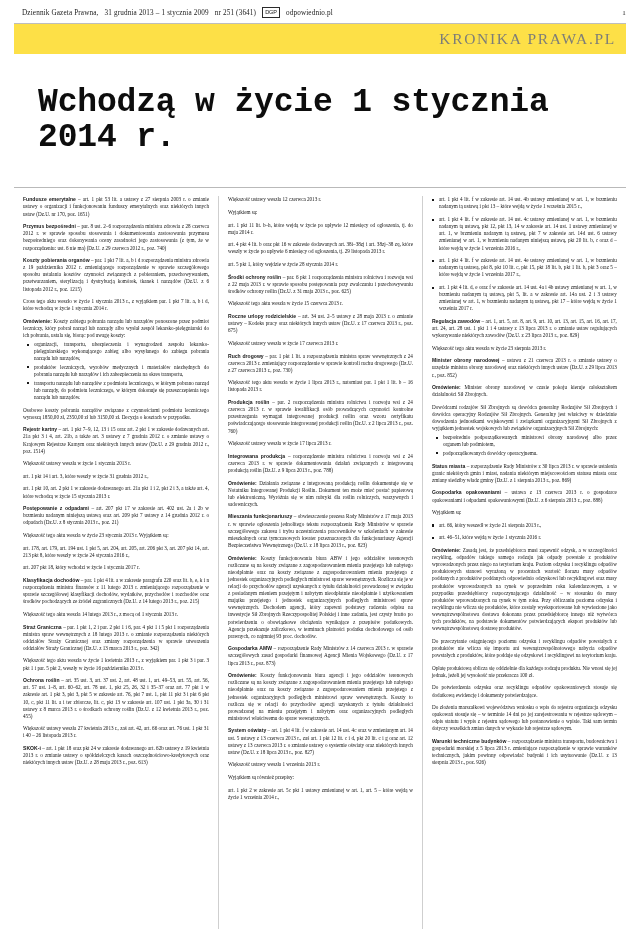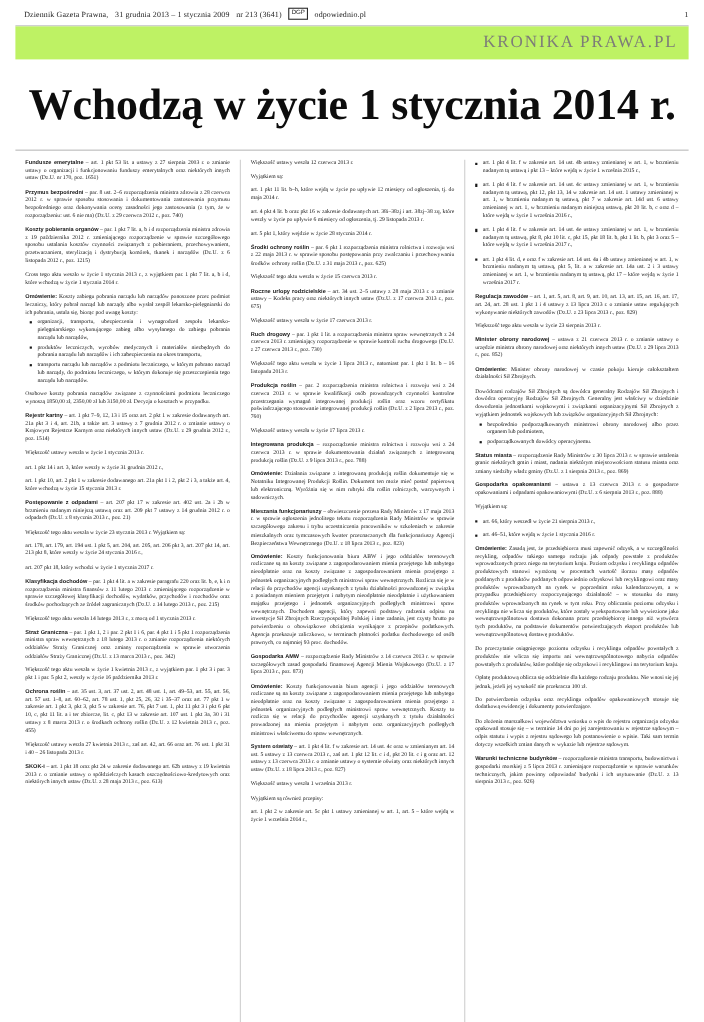--- a/index.html
+++ b/index.html
@@ -30,40 +30,40 @@
     font-family:"Liberation Sans", sans-serif;
     letter-spacing:-.02em;
   }
   .topbar .tb-url { }
   .topbar .tb-right { margin-left:auto; font-size:7px; }
 
   .rule-top { height:1px; background:#bdbdbd; margin:0 14px; }
 
   
   .masthead {
-    background:#bef264;
+    background:#fde047;
     margin:0 14px;
     height:30px;
     display:flex; align-items:center; justify-content:flex-end;
     padding-right:10px;
   }
   .masthead .brand {
     font-family:"Liberation Serif", serif;
     font-size:15.5px;
     letter-spacing:.11em;
     color:#7d7d78;
     font-weight:normal;
   }
 
   .headline-wrap { margin:0 14px; padding:16px 0 10px 8px; }
   h1.headline {
-    margin:4px;
-    font-family:Liberation Serif, serif;
+    margin:16px;
+    font-family:Liberation Mono, monospace;
     font-weight:bold;
-    font-size:40px;
+    font-size:33px;
     line-height:1.05;
     letter-spacing:-.005em;
     color:#0d0d0d;
   }
   .rule-under-head { height:1px; background:#b9b9b9; margin:6px 14px 0 14px; }
 
   
   .cols {
     margin:8px 14px 0 14px;
     display:flex;
@@ -130,21 +130,21 @@
   }
 </style>
 </head>
 <body>
 
 <div class="page">
 
   <div class="topbar">
     <span class="tb-title">Dziennik Gazeta Prawna,</span>
     <span>31 grudnia 2013 – 1 stycznia 2009</span>
-    <span>nr 213 (3641)</span>
+    <span>nr 251 (3641)</span>
     <span class="dgp-badge">DGP</span>
     <span class="tb-url">odpowiednio.pl</span>
     <span class="tb-right">1</span>
   </div>
 
   <div class="rule-top"></div>
 
   <div class="masthead">
     <div class="brand">KRONIKA PRAWA.PL</div>
   </div>

